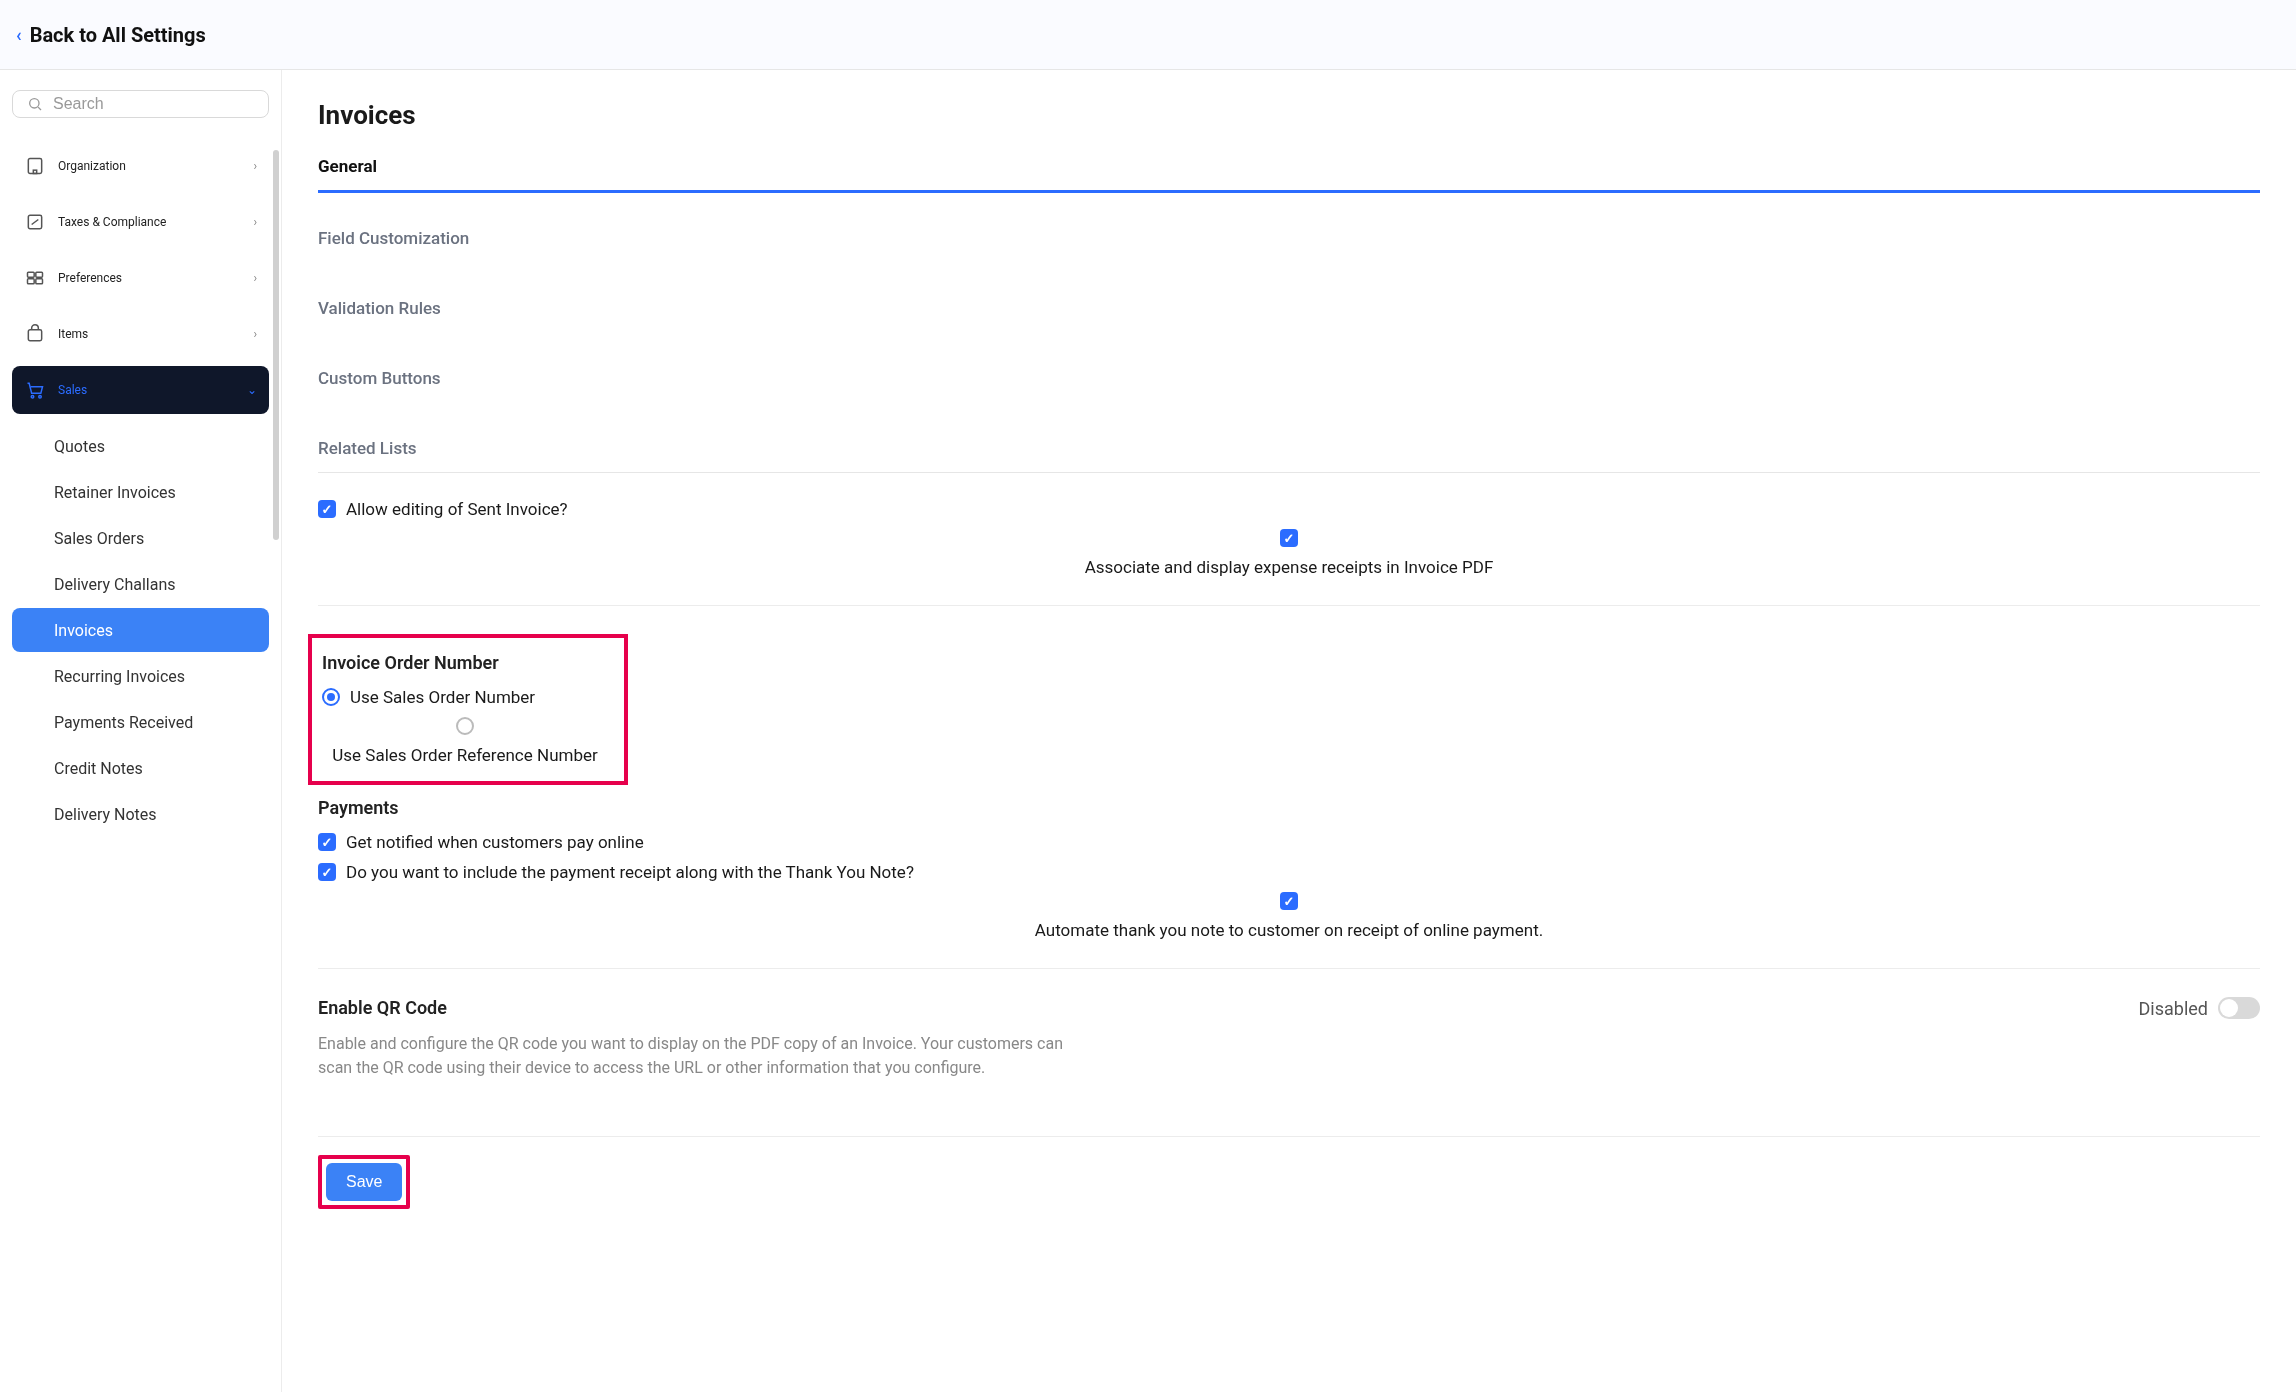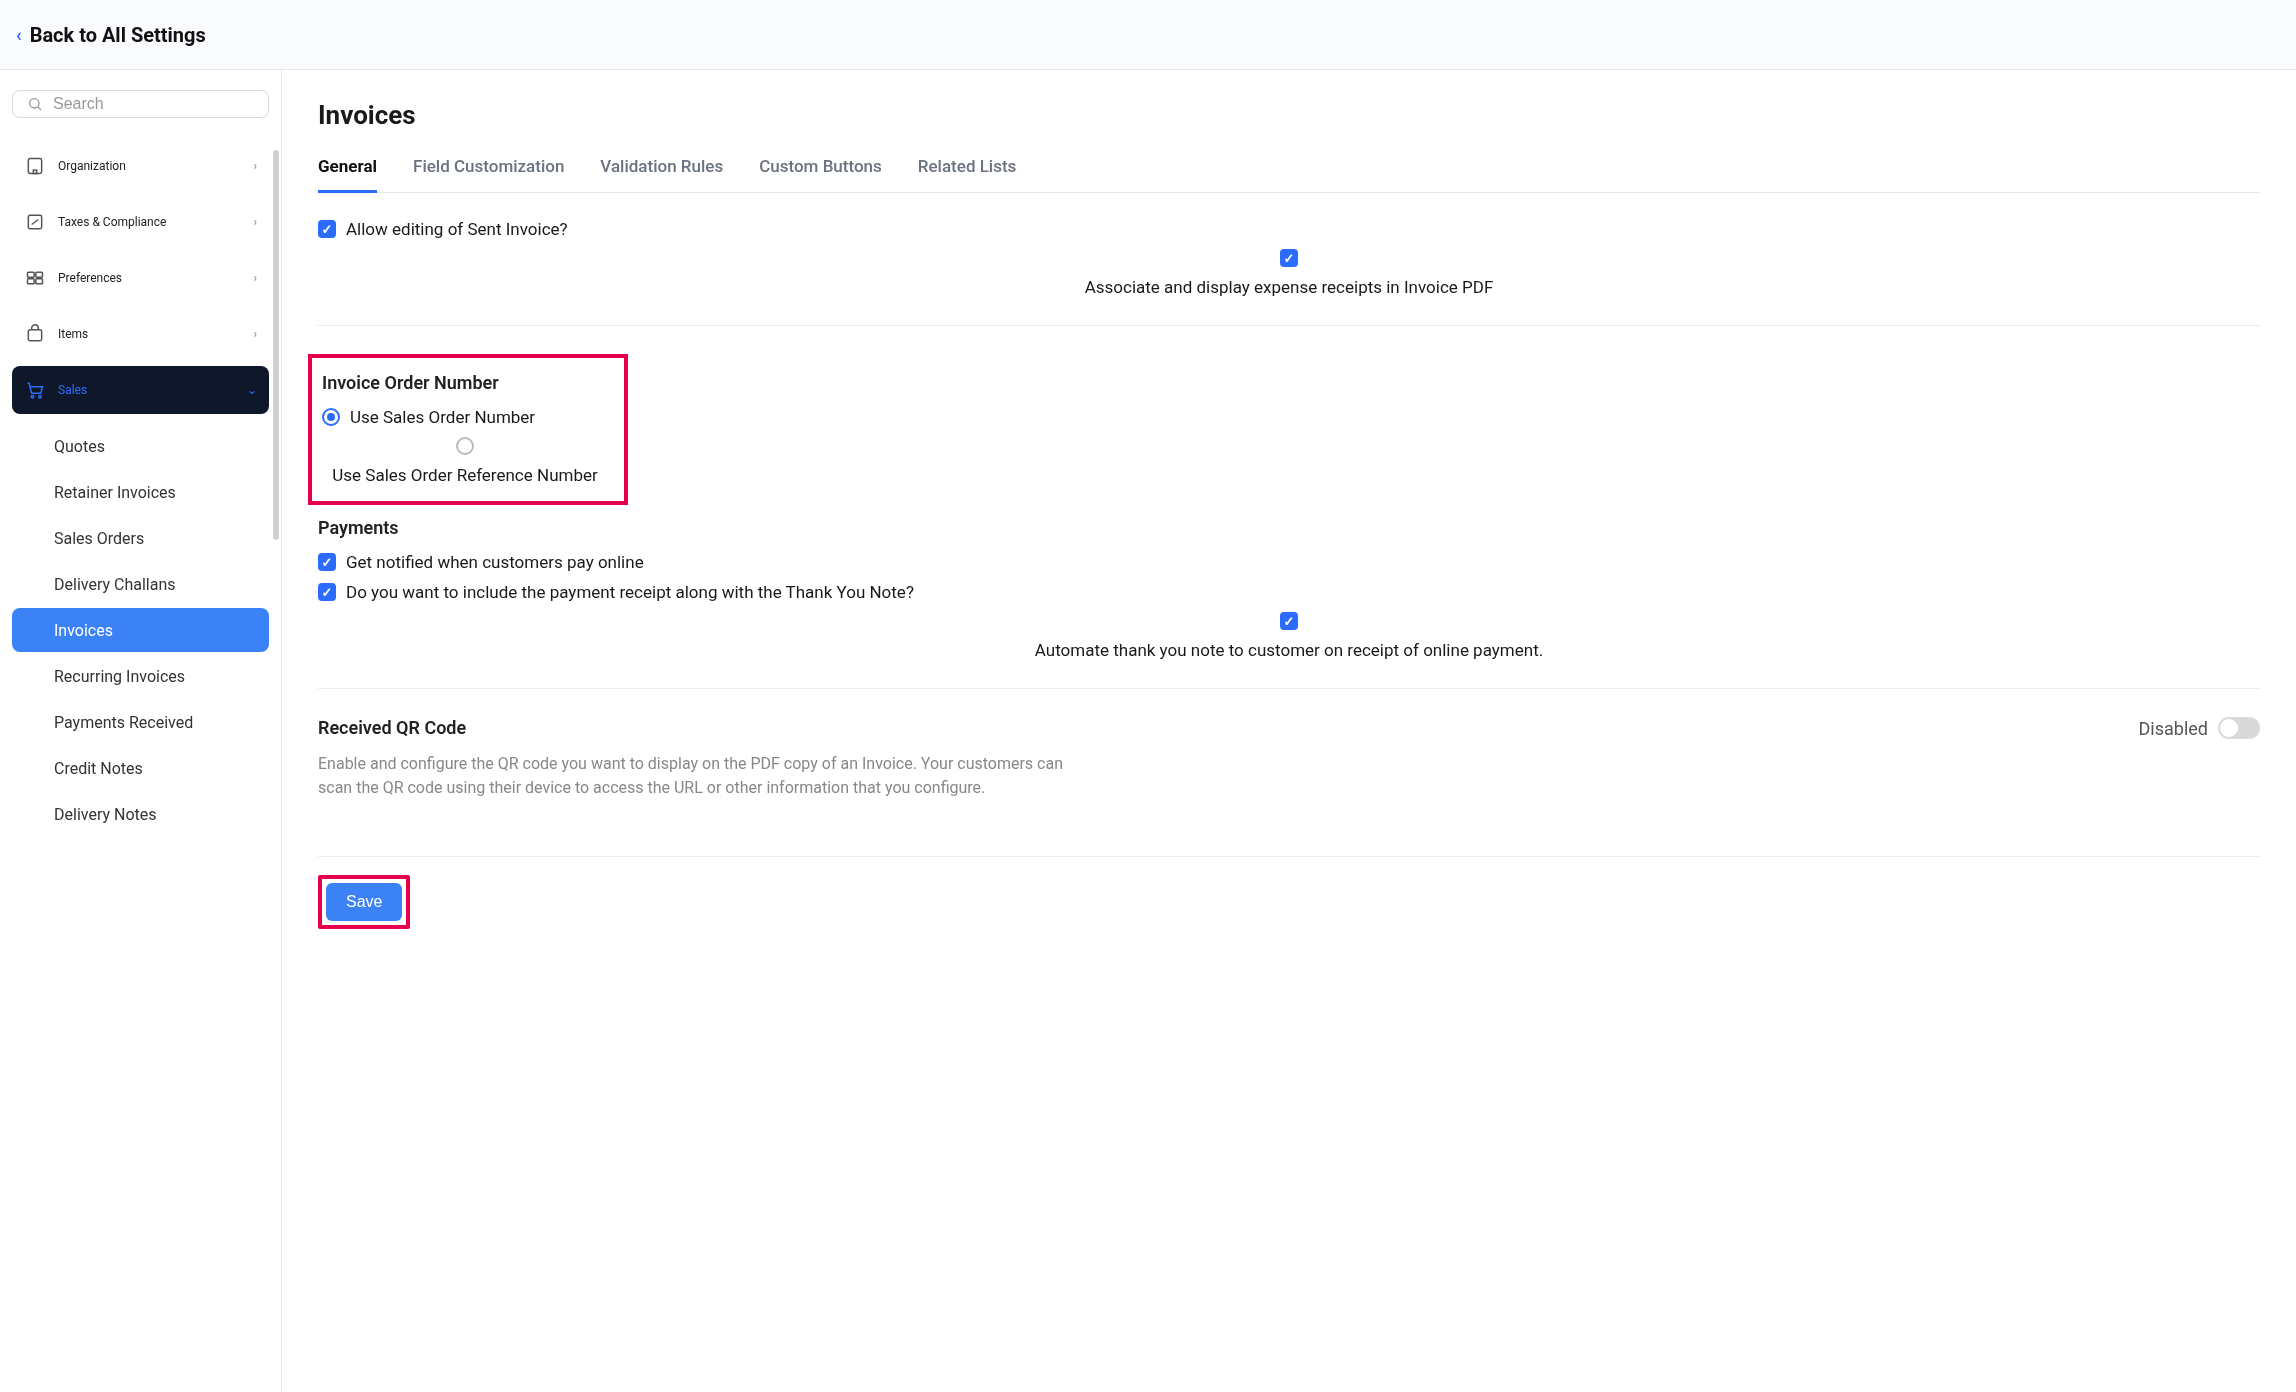--- a/index.html
+++ b/index.html
@@ -107,20 +107,21 @@
     overflow-y: auto;
     position: relative;
   }
   .page-title { font-size: 26px; font-weight: 700; margin-bottom: 26px; }
 
   .tabs {
     display: flex;
     gap: 36px;
     border-bottom: 1px solid #e6e6e6;
     margin-bottom: 26px;
+    flex-direction: column;
   }
   .tab {
     padding: 0 0 14px 0;
     color: #6b7280;
     font-size: 17px;
     cursor: pointer;
     font-weight: 500;
   }
   .tab.active {
     color: #111;
@@ -338,21 +339,21 @@
       </div>
       <div class="check-row">
         <span class="checkbox"></span>
         <span>Automate thank you note to customer on receipt of online payment.</span>
       </div>
     </div>
 
     <div class="section no-border">
       <div class="qr-row">
         <div>
-          <div class="section-title">Received QR Code</div>
+          <div class="section-title">Enable QR Code</div>
           <div class="qr-desc">Enable and configure the QR code you want to display on the PDF copy of an Invoice. Your customers can scan the QR code using their device to access the URL or other information that you configure.</div>
         </div>
         <div class="qr-toggle">
           <span>Disabled</span>
           <div class="toggle"></div>
         </div>
       </div>
     </div>
 
     <div class="save-area">

